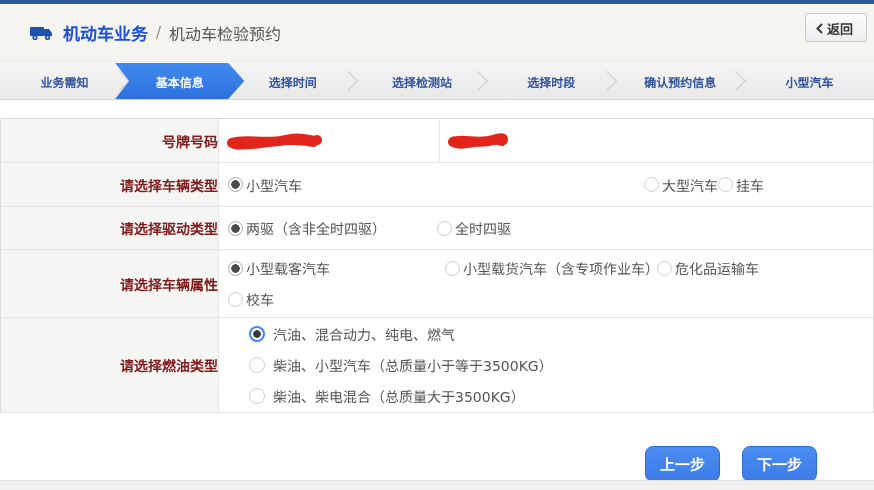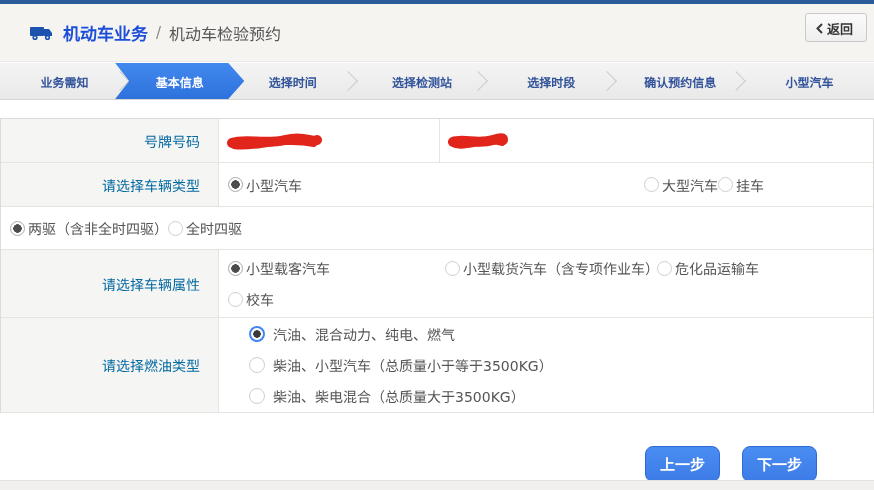--- a/index.html
+++ b/index.html
@@ -54,21 +54,21 @@
   .table { margin-top:18px; border:1px solid #dedcda; border-bottom:none; }
   .trow { display:grid; border-bottom:1px solid #e6e5e3; background:#fff; }
   .trow.r1 { grid-template-columns:218px 221px 220px 1fr; height:44px; }
   .trow.r2 { grid-template-columns:218px 1fr; height:44px; }
   .trow.r3 { grid-template-columns:218px 1fr; height:43px; }
   .trow.r4 { grid-template-columns:218px 1fr; height:68px; }
   .trow.r5 { grid-template-columns:218px 1fr; height:95px; }
   .lcell {
     background:#f5f5f4; border-right:1px solid #e6e5e3;
     display:flex; align-items:center; justify-content:flex-end;
-    padding-right:18px; font-size:14px; font-weight:normal; color:#0369a1;
+    padding-right:0; font-size:14px; font-weight:bold; color:#7f1d1d;
   }
   .vcell { display:flex; align-items:center; padding-left:9px; font-size:14px; color:#555; }
   .vcell.scrib { padding-left:8px; border-right:1px solid #e6e5e3; }
   .vcell.scrib:last-child { border-right:none; }
   .vcell.stack { flex-direction:column; align-items:stretch; justify-content:center; padding-left:0; }
   .opt-line { display:flex; align-items:center; height:31px; }
   .opt {
     display:flex; align-items:center; gap:3px; cursor:pointer;
     font-size:14px; color:#555; white-space:nowrap;
   }
@@ -182,20 +182,21 @@
         <span>大型汽车</span>
       </label>
       <label class="opt">
         <span class="radio"></span>
         <span>挂车</span>
       </label>
     </div>
   </div>
 
   <div class="trow r3">
+    <div class="lcell">请选择驱动类型</div>
     <div class="vcell">
       <label class="opt w209">
         <span class="radio sel-dark"></span>
         <span>两驱（含非全时四驱）</span>
       </label>
       <label class="opt">
         <span class="radio"></span>
         <span>全时四驱</span>
       </label>
     </div>

